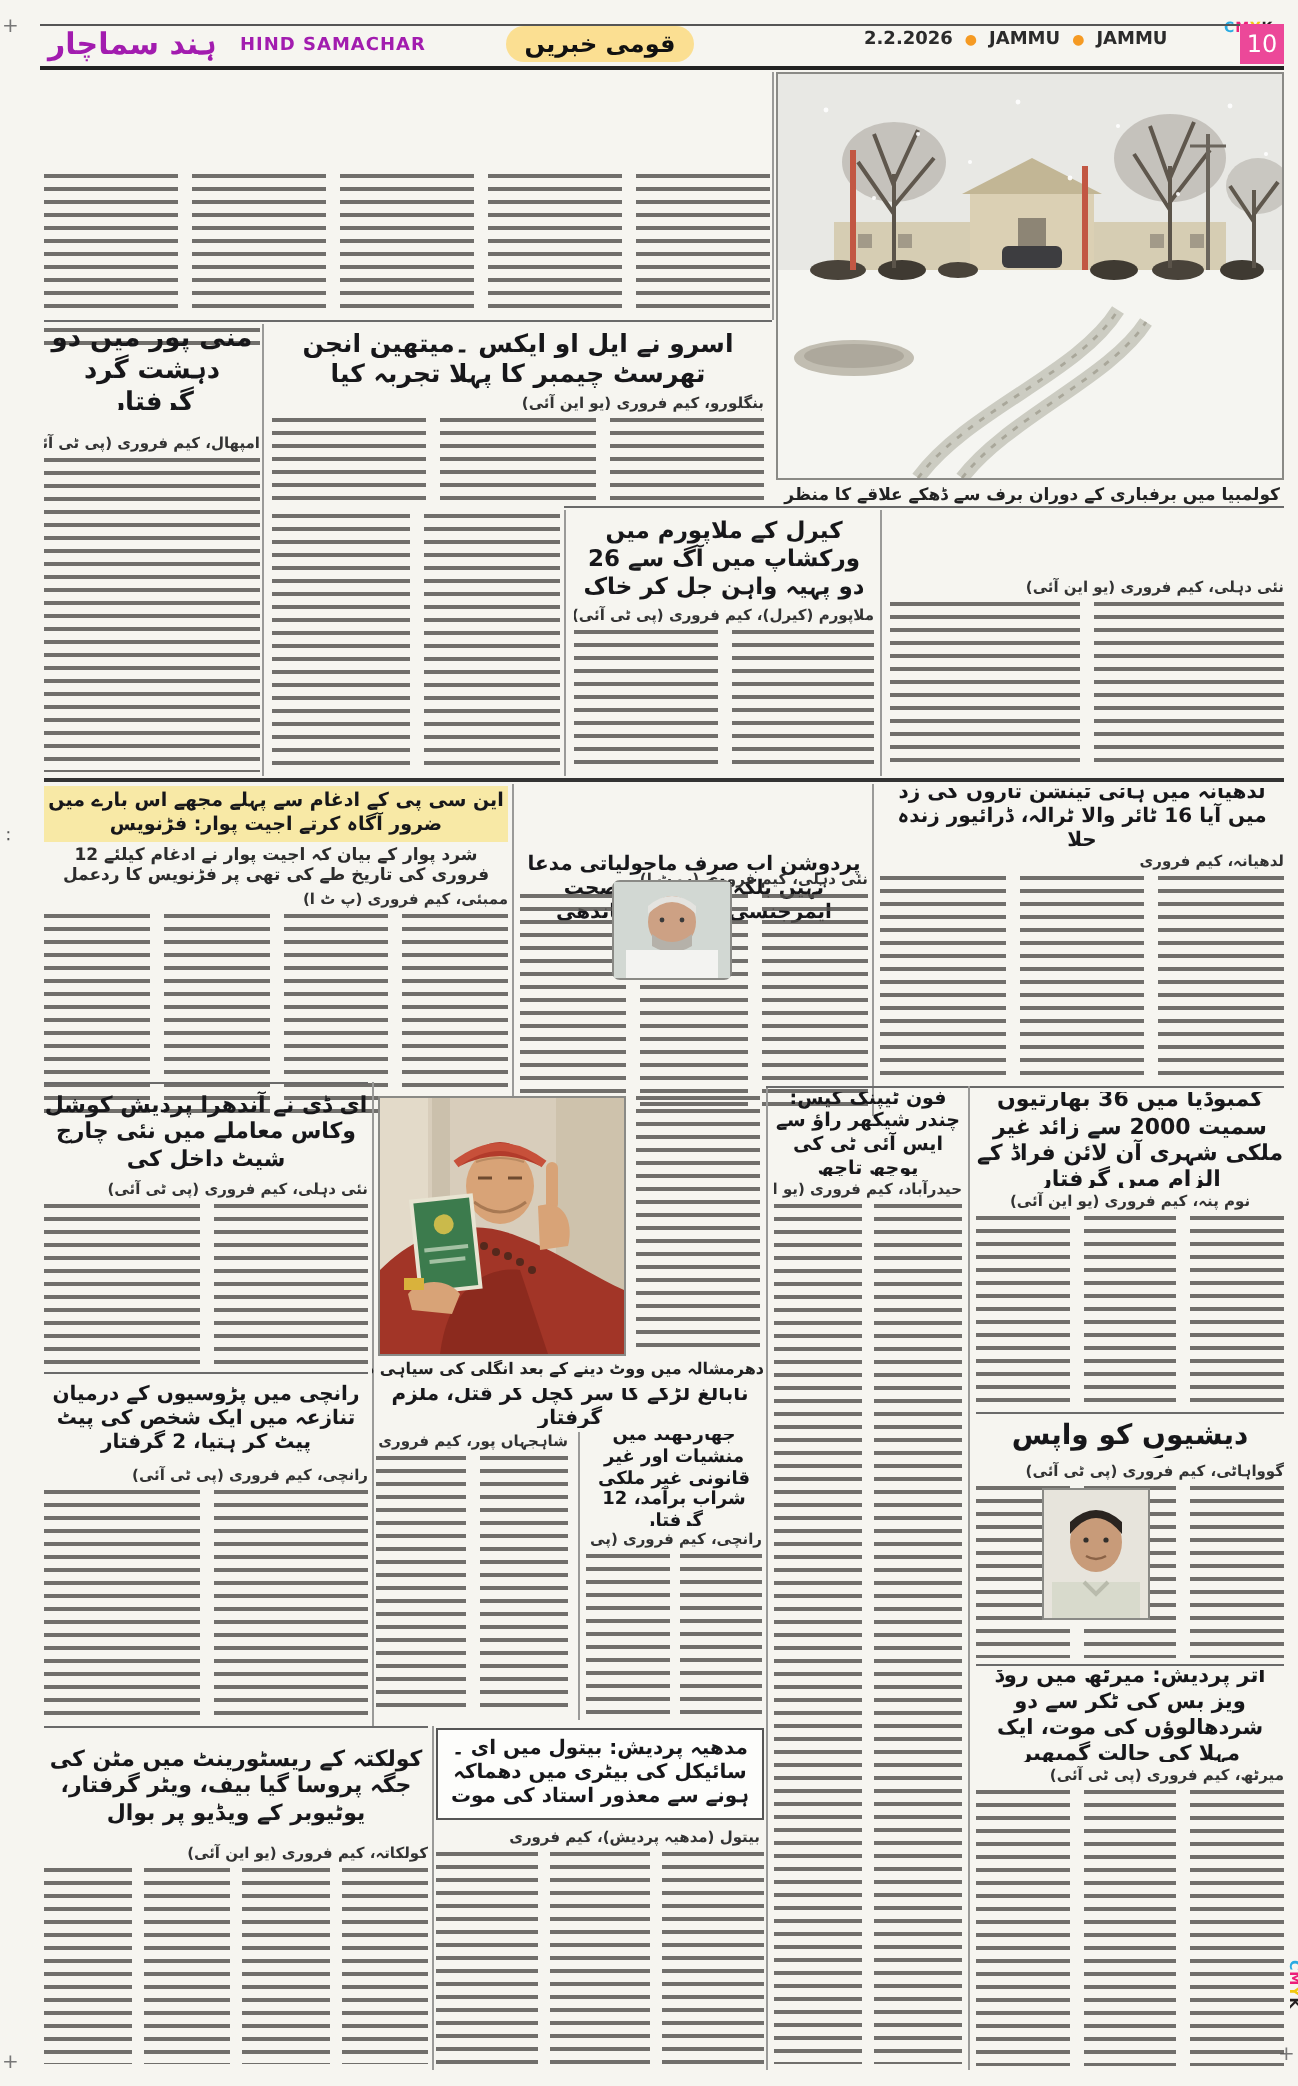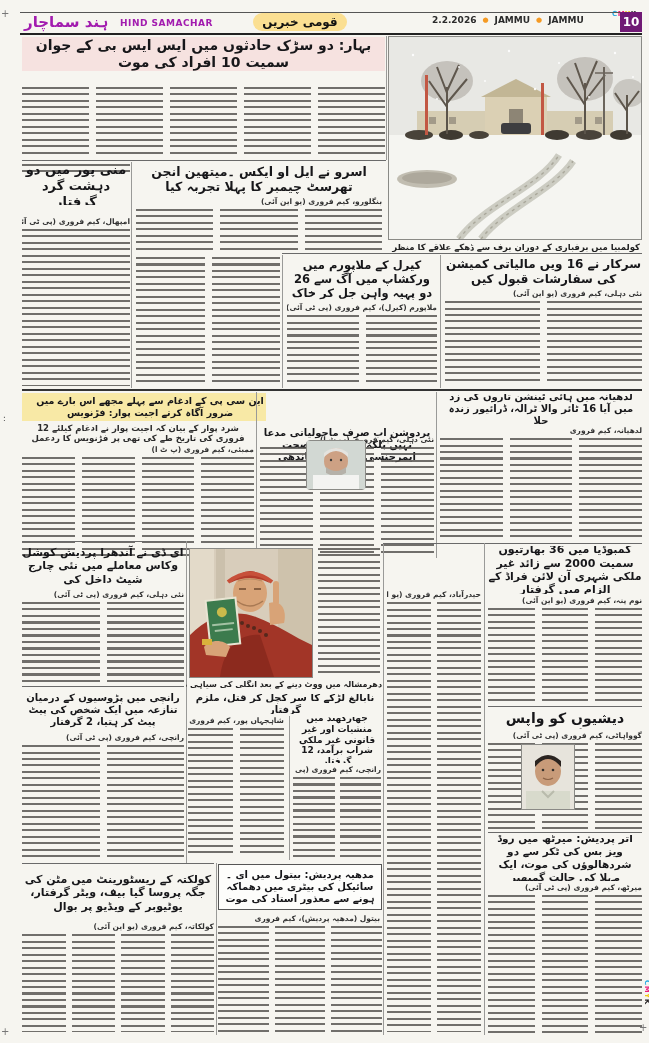--- a/index.html
+++ b/index.html
@@ -14,22 +14,22 @@
        text-align:center;white-space:nowrap;overflow:hidden;}
   .cols{position:absolute;display:flex;flex-direction:row-reverse;gap:7px;}
   .col{flex:1;background:repeating-linear-gradient(to bottom,#53514e 0 2px,rgba(0,0,0,0) 2px 6.5px);
        opacity:.82;}
   .rule{position:absolute;background:#6a6a6a;}
   .vrule{position:absolute;background:#9a9a98;width:1px;}
   .photoframe{position:absolute;border:1px solid #8a8a86;background:#fff;box-sizing:border-box;}
   .badge{position:absolute;background:#fbdf92;border-radius:9px;display:flex;align-items:center;
          justify-content:center;font-weight:bold;color:#111;direction:rtl;}
   .masthead{color:#a21caf;font-weight:bold;}
-  .pagebox{position:absolute;background:#701a75;color:#fff;display:flex;align-items:center;
-           justify-content:center;font-weight:bold;}
+  .pagebox{position:absolute;background:#ec4899;color:#fff;display:flex;align-items:center;
+           justify-content:center;font-weight:normal;}
   .cmyk span{font-weight:bold;font-size:7px;letter-spacing:.5px;}
   .cmyk .c{color:#29abe2}.cmyk .m{color:#ec1e79}.cmyk .y{color:#f2c80f}.cmyk .k{color:#231f20}
   .reg{position:absolute;color:#777;font-size:10px;}
   .datebar{position:absolute;display:flex;align-items:center;gap:6px;font-weight:bold;
            font-size:9px;color:#2b2b2b;}
   .datebar .dot{color:#f59a23;font-size:7px;line-height:1;}
   .ylw{background:#f8e9a6;}
   .pink{background:#f6e2e0;}
   .boxed{border:1px solid #555;background:#fdfdfb;box-sizing:border-box;}
 </style>
@@ -60,21 +60,20 @@
     <span class="dot">●</span>
     <span>JAMMU</span>
     <span class="dot">●</span>
     <span>JAMMU</span>
   </div>
   <div class="pagebox" style="left:620px;top:12px;width:22px;height:20px;font-size:12px;">
     <span>10</span>
   </div>
   <div class="rule" style="left:20px;top:33px;width:622px;height:2px;background:#222;"></div>
 
-  <div class="hl pink" style="left:22px;top:37px;width:363px;height:34px;font-size:14px;">بہار: دو سڑک حادثوں میں ایس ایس بی کے جوان سمیت 10 افراد کی موت</div>
   <div class="cols" style="left:22px;top:87px;width:363px;height:70px;">
       <i class="col"></i>
       <i class="col"></i>
       <i class="col"></i>
       <i class="col"></i>
       <i class="col"></i>
     </div>
   <div class="rule" style="left:22px;top:160px;width:364px;height:1px;"></div>
   <div class="vrule" style="left:386px;top:36px;height:124px;"></div>
 
@@ -157,30 +156,29 @@
   <div class="vrule" style="left:282px;top:255px;height:133px;"></div>
 
   <div class="hl" style="left:287px;top:257px;width:150px;height:44px;font-size:11.5px;">کیرل کے ملاپورم میں ورکشاپ میں آگ سے 26 دو پہیہ واہن جل کر خاک</div>
   <div class="dl" style="left:287px;top:303px;width:150px;">ملاپورم (کیرل)، کیم فروری (پی ٹی آئی)</div>
   <div class="cols" style="left:287px;top:315px;width:150px;height:69px;">
       <i class="col"></i>
       <i class="col"></i>
     </div>
   <div class="vrule" style="left:440px;top:255px;height:133px;"></div>
 
-  <div class="hl" style="left:445px;top:257px;width:197px;height:30px;font-size:12px;">سرکار نے 16 ویں مالیاتی کمیشن کی سفارشات قبول کیں</div>
   <div class="dl" style="left:445px;top:289px;width:197px;">نئی دہلی، کیم فروری (یو این آئی)</div>
   <div class="cols" style="left:445px;top:301px;width:197px;height:84px;">
       <i class="col"></i>
       <i class="col"></i>
     </div>
 
   <div class="rule" style="left:22px;top:389px;width:620px;height:2px;background:#333;"></div>
 
-  <div class="hl ylw" style="left:22px;top:393px;width:232px;height:28px;font-size:9.5px;padding-left:12px;">این سی پی کے ادغام سے پہلے مجھے اس بارے میں ضرور آگاہ کرتے اجیت پوار: فڑنویس</div>
+  <div class="hl ylw" style="left:22px;top:393px;width:232px;height:28px;font-size:9.5px;">این سی پی کے ادغام سے پہلے مجھے اس بارے میں ضرور آگاہ کرتے اجیت پوار: فڑنویس</div>
   <div class="hl" style="left:22px;top:423px;width:232px;height:20px;font-size:8.5px;color:#2c2c2c;">شرد پوار کے بیان کہ اجیت پوار نے ادغام کیلئے 12 فروری کی تاریخ طے کی تھی پر فڑنویس کا ردعمل</div>
   <div class="dl" style="left:22px;top:445px;width:232px;">ممبئی، کیم فروری (پ ٹ ا)</div>
   <div class="cols" style="left:22px;top:457px;width:232px;height:100px;">
       <i class="col"></i>
       <i class="col"></i>
       <i class="col"></i>
       <i class="col"></i>
     </div>
   <div class="vrule" style="left:256px;top:392px;height:166px;"></div>
 
@@ -278,29 +276,30 @@
   <div class="hl" style="left:293px;top:717px;width:88px;height:46px;font-size:9px;">جھارکھنڈ میں منشیات اور غیر قانونی غیر ملکی شراب برآمد، 12 گرفتار</div>
   <div class="dl" style="left:293px;top:765px;width:88px;">رانچی، کیم فروری (پی ٹی آئی)</div>
   <div class="cols" style="left:293px;top:777px;width:88px;height:81px;gap:5px;">
       <i class="col"></i>
       <i class="col"></i>
     </div>
 
   <div class="vrule" style="left:383px;top:543px;height:492px;"></div>
   <div class="rule" style="left:383px;top:543px;width:259px;height:1px;"></div>
 
+  <div class="hl" style="left:387px;top:546px;width:94px;height:42px;font-size:9.5px;">فون ٹیپنگ کیس: چندر شیکھر راؤ سے ایس آئی ٹی کی پوچھ تاچھ</div>
   <div class="dl" style="left:387px;top:590px;width:94px;">حیدرآباد، کیم فروری (یو این آئی)</div>
   <div class="cols" style="left:387px;top:602px;width:94px;height:430px;gap:6px;">
       <i class="col"></i>
       <i class="col"></i>
     </div>
   <div class="vrule" style="left:484px;top:543px;height:492px;"></div>
 
   <div class="hl" style="left:488px;top:546px;width:154px;height:48px;font-size:11px;">کمبوڈیا میں 36 بھارتیوں سمیت 2000 سے زائد غیر ملکی شہری آن لائن فراڈ کے الزام میں گرفتار</div>
-  <div class="dl" style="left:488px;top:596px;width:154px;">نوم پنہ، کیم فروری (یو این آئی)</div>
+  <div class="dl" style="left:488px;top:596px;width:154px;text-align:center;">نوم پنہ، کیم فروری (یو این آئی)</div>
   <div class="cols" style="left:488px;top:608px;width:154px;height:95px;">
       <i class="col"></i>
       <i class="col"></i>
       <i class="col"></i>
     </div>
 
   <div class="rule" style="left:488px;top:706px;width:154px;height:1px;"></div>
   <div class="hl" style="left:488px;top:709px;width:154px;height:20px;font-size:14px;">آسام سے 15 بنگلہ دیشیوں کو واپس بھیجا گیا: ہیمنت</div>
   <div class="dl" style="left:488px;top:731px;width:154px;">گوواہاٹی، کیم فروری (پی ٹی آئی)</div>
   <div class="cols" style="left:488px;top:743px;width:154px;height:86px;">

